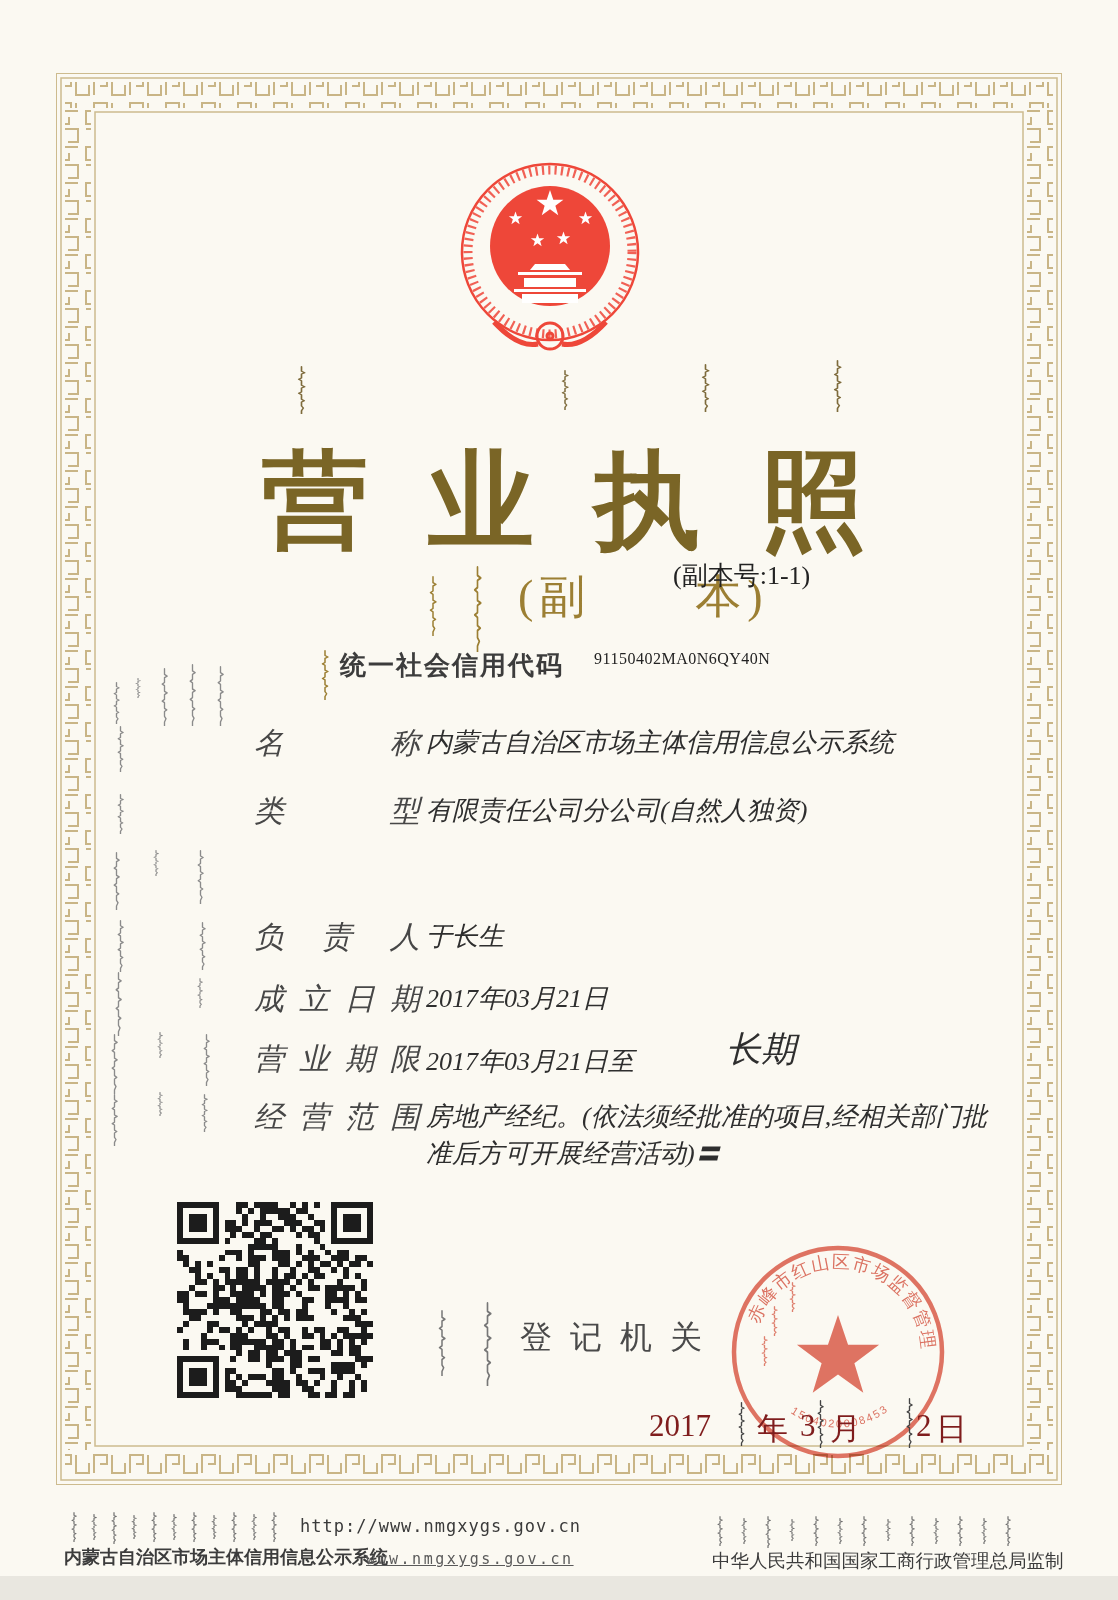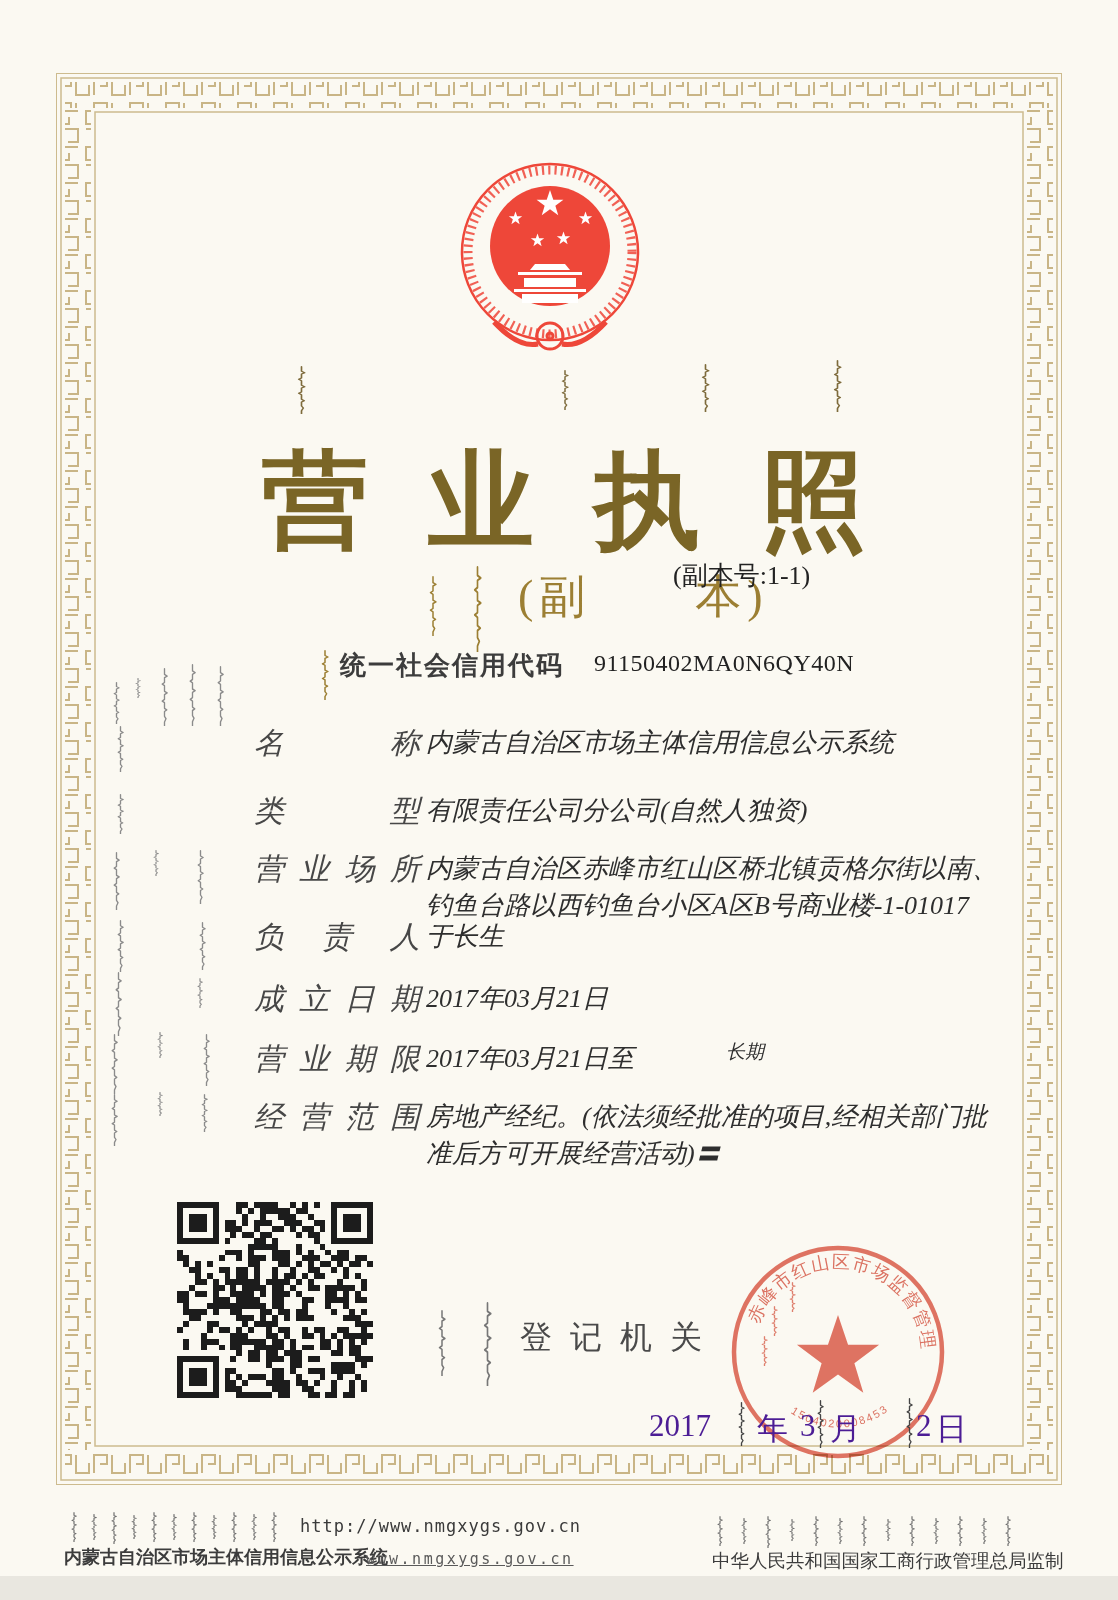--- a/index.html
+++ b/index.html
@@ -9,33 +9,33 @@
   svg{display:block;}
   .mg{position:absolute;color:#8b8b8b;}
 
   .title{position:absolute;left:262px;top:430px;font-size:106px;font-weight:700;
          font-family:"Liberation Sans",sans-serif;color:#7a6526;letter-spacing:60px;white-space:nowrap;}
   .subtitle{position:absolute;left:518px;top:566px;font-size:46px;color:#9c7f33;letter-spacing:6px;white-space:nowrap;}
   .copyno{position:absolute;left:673px;top:558px;font-size:26px;color:#222;white-space:nowrap;}
 
   .cclabel{position:absolute;left:340px;top:648px;font-size:26px;letter-spacing:2px;
            font-family:"Liberation Sans",sans-serif;color:#3c3c3c;font-weight:600;}
-  .ccvalue{position:absolute;left:594px;top:650px;font-size:24px;color:#222;letter-spacing:.5px;
+  .ccvalue{position:absolute;left:594px;top:650px;font-size:16px;color:#222;letter-spacing:.5px;
            font-family:"Liberation Serif",serif;}
 
   .frow{position:absolute;left:254px;display:flex;align-items:flex-start;font-style:italic;}
   .flabel{width:166px;font-size:30px;font-family:"Liberation Sans",sans-serif;color:#474747;
           text-align:justify;text-align-last:justify;line-height:37px;}
   .fvalue{margin-left:6px;width:578px;font-size:26px;color:#2e2e2e;line-height:37px;}
-  .changqi{display:inline-block;margin-left:92px;position:relative;top:-9px;font-size:19px;}
+  .changqi{display:inline-block;margin-left:92px;position:relative;top:-9px;font-size:35px;}
 
   .reglabel{position:absolute;left:520px;top:1316px;font-size:32px;letter-spacing:18px;
             font-family:Liberation Serif, serif;color:#4a4a4a;white-space:nowrap;}
 
-  .daterow span{position:absolute;font-size:31px;color:#4c1d95;white-space:nowrap;z-index:5;}
+  .daterow span{position:absolute;font-size:31px;color:#7f1d1d;white-space:nowrap;z-index:5;}
 
   .seal{position:absolute;left:726px;top:1240px;opacity:.84;mix-blend-mode:multiply;z-index:3;}
 
   .f-http{position:absolute;left:300px;top:1516px;font-size:17px;letter-spacing:1px;
           font-family:"DejaVu Sans Mono",monospace;color:#3a3a3a;}
   .f-sys{position:absolute;left:64px;top:1545px;font-size:18px;font-weight:600;
          font-family:"Liberation Sans",sans-serif;color:#3c3c3c;}
   .f-www{position:absolute;left:366px;top:1550px;font-size:15px;letter-spacing:2.5px;
          font-family:"DejaVu Sans Mono",monospace;color:#5a5a5a;text-decoration:underline;}
   .f-sup{position:absolute;left:712px;top:1548px;font-size:18.5px;
@@ -178,24 +178,20 @@
 
   <svg class="mg" style="left:112px;top:852px" width="9" height="58">
       <use href="#mg"></use>
     </svg>
   <svg class="mg" style="left:152px;top:850px" width="8" height="26">
       <use href="#mg"></use>
     </svg>
   <svg class="mg" style="left:196px;top:850px" width="9" height="54">
       <use href="#mg"></use>
     </svg>
-  <div class="frow" style="top:850px">
-    <div class="flabel">营 业 场 所</div>
-    <div class="fvalue">内蒙古自治区赤峰市红山区桥北镇贡格尔街以南、钓鱼台路以西钓鱼台小区A区B号商业楼-1-01017</div>
-  </div>
 
   <svg class="mg" style="left:116px;top:920px" width="9" height="52">
       <use href="#mg"></use>
     </svg>
   <svg class="mg" style="left:198px;top:922px" width="9" height="48">
       <use href="#mg"></use>
     </svg>
   <div class="frow" style="top:918px">
     <div class="flabel">负 责 人</div>
     <div class="fvalue">于长生</div>

